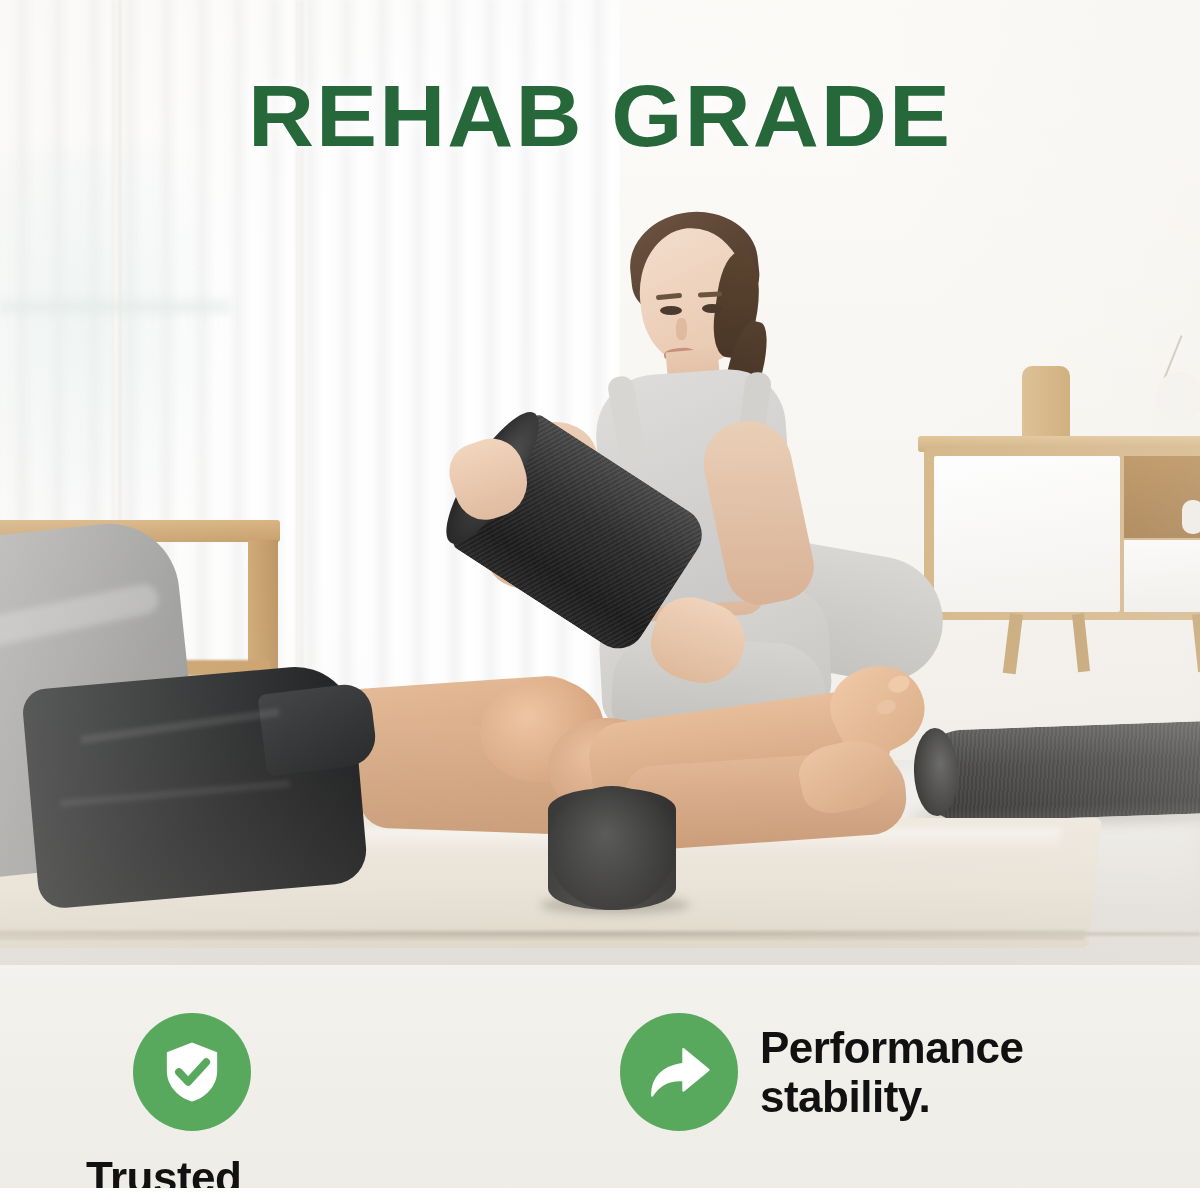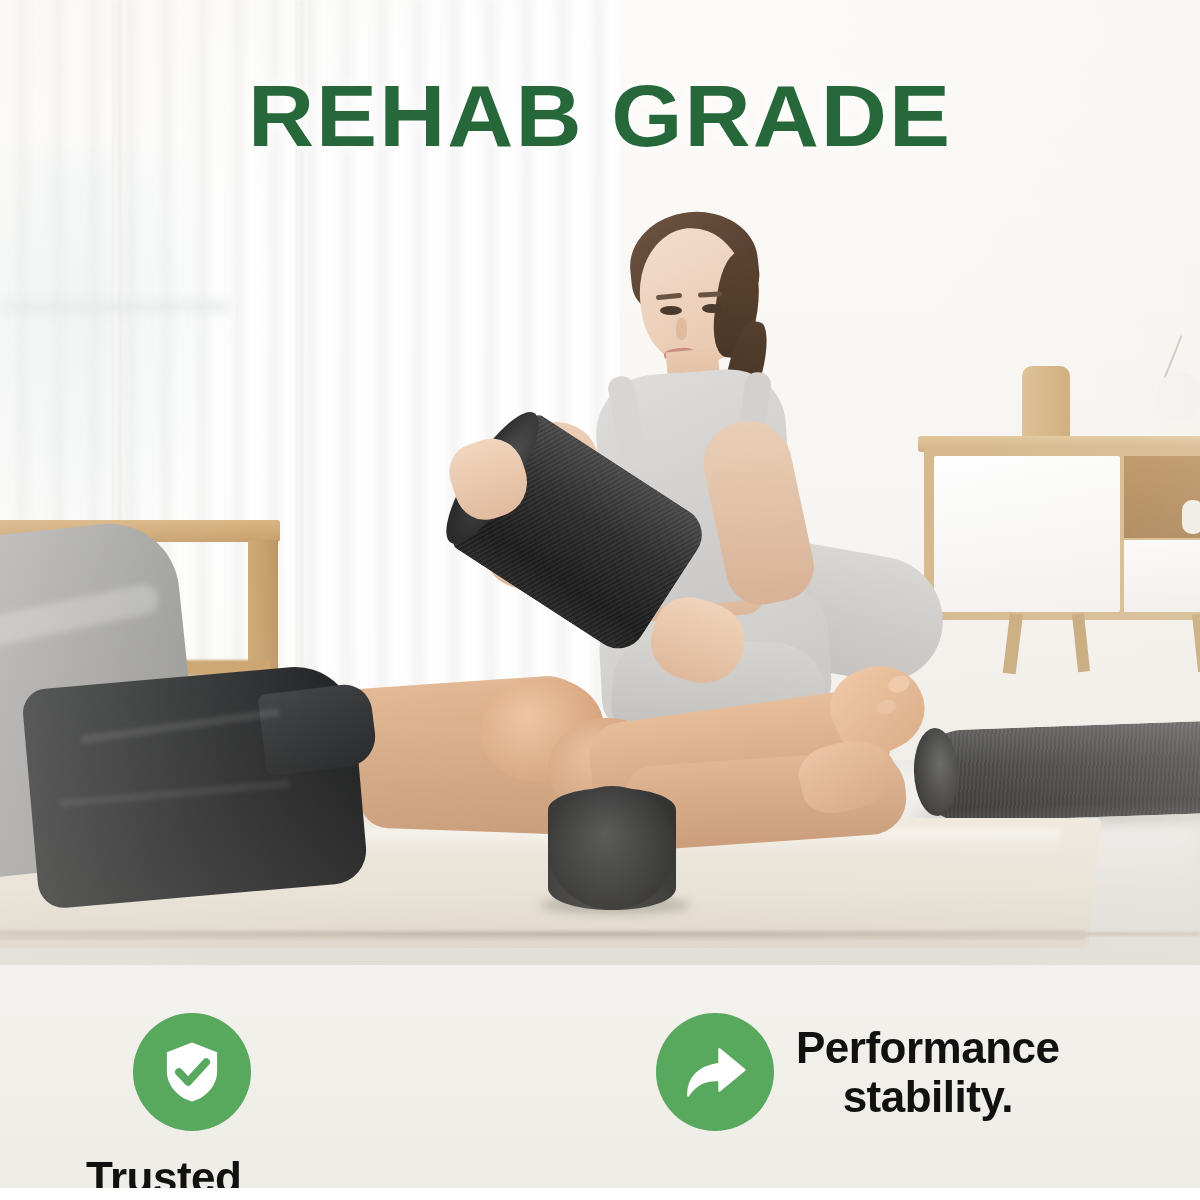--- a/index.html
+++ b/index.html
@@ -621,21 +621,21 @@
     background: linear-gradient(180deg,#f4f2ee 0%, #f1efea 45%, #eeece7 100%);
     display: flex;
     align-items: center;
   }
   .feature {
     display: flex;
     align-items: center;
     gap: 22px;
   }
   .feature-1 { position: absolute; left: 86px; top: 48px; flex-direction: column; }
-  .feature-2 { position: absolute; left: 656px; top: 48px; text-align: center; }
+  .feature-2 { position: absolute; left: 620px; top: 48px; }
 
   .badge-circle {
     width: 118px;
     height: 118px;
     border-radius: 50%;
     background: #58a95e;
     display: flex;
     align-items: center;
     justify-content: center;
     flex: 0 0 auto;

